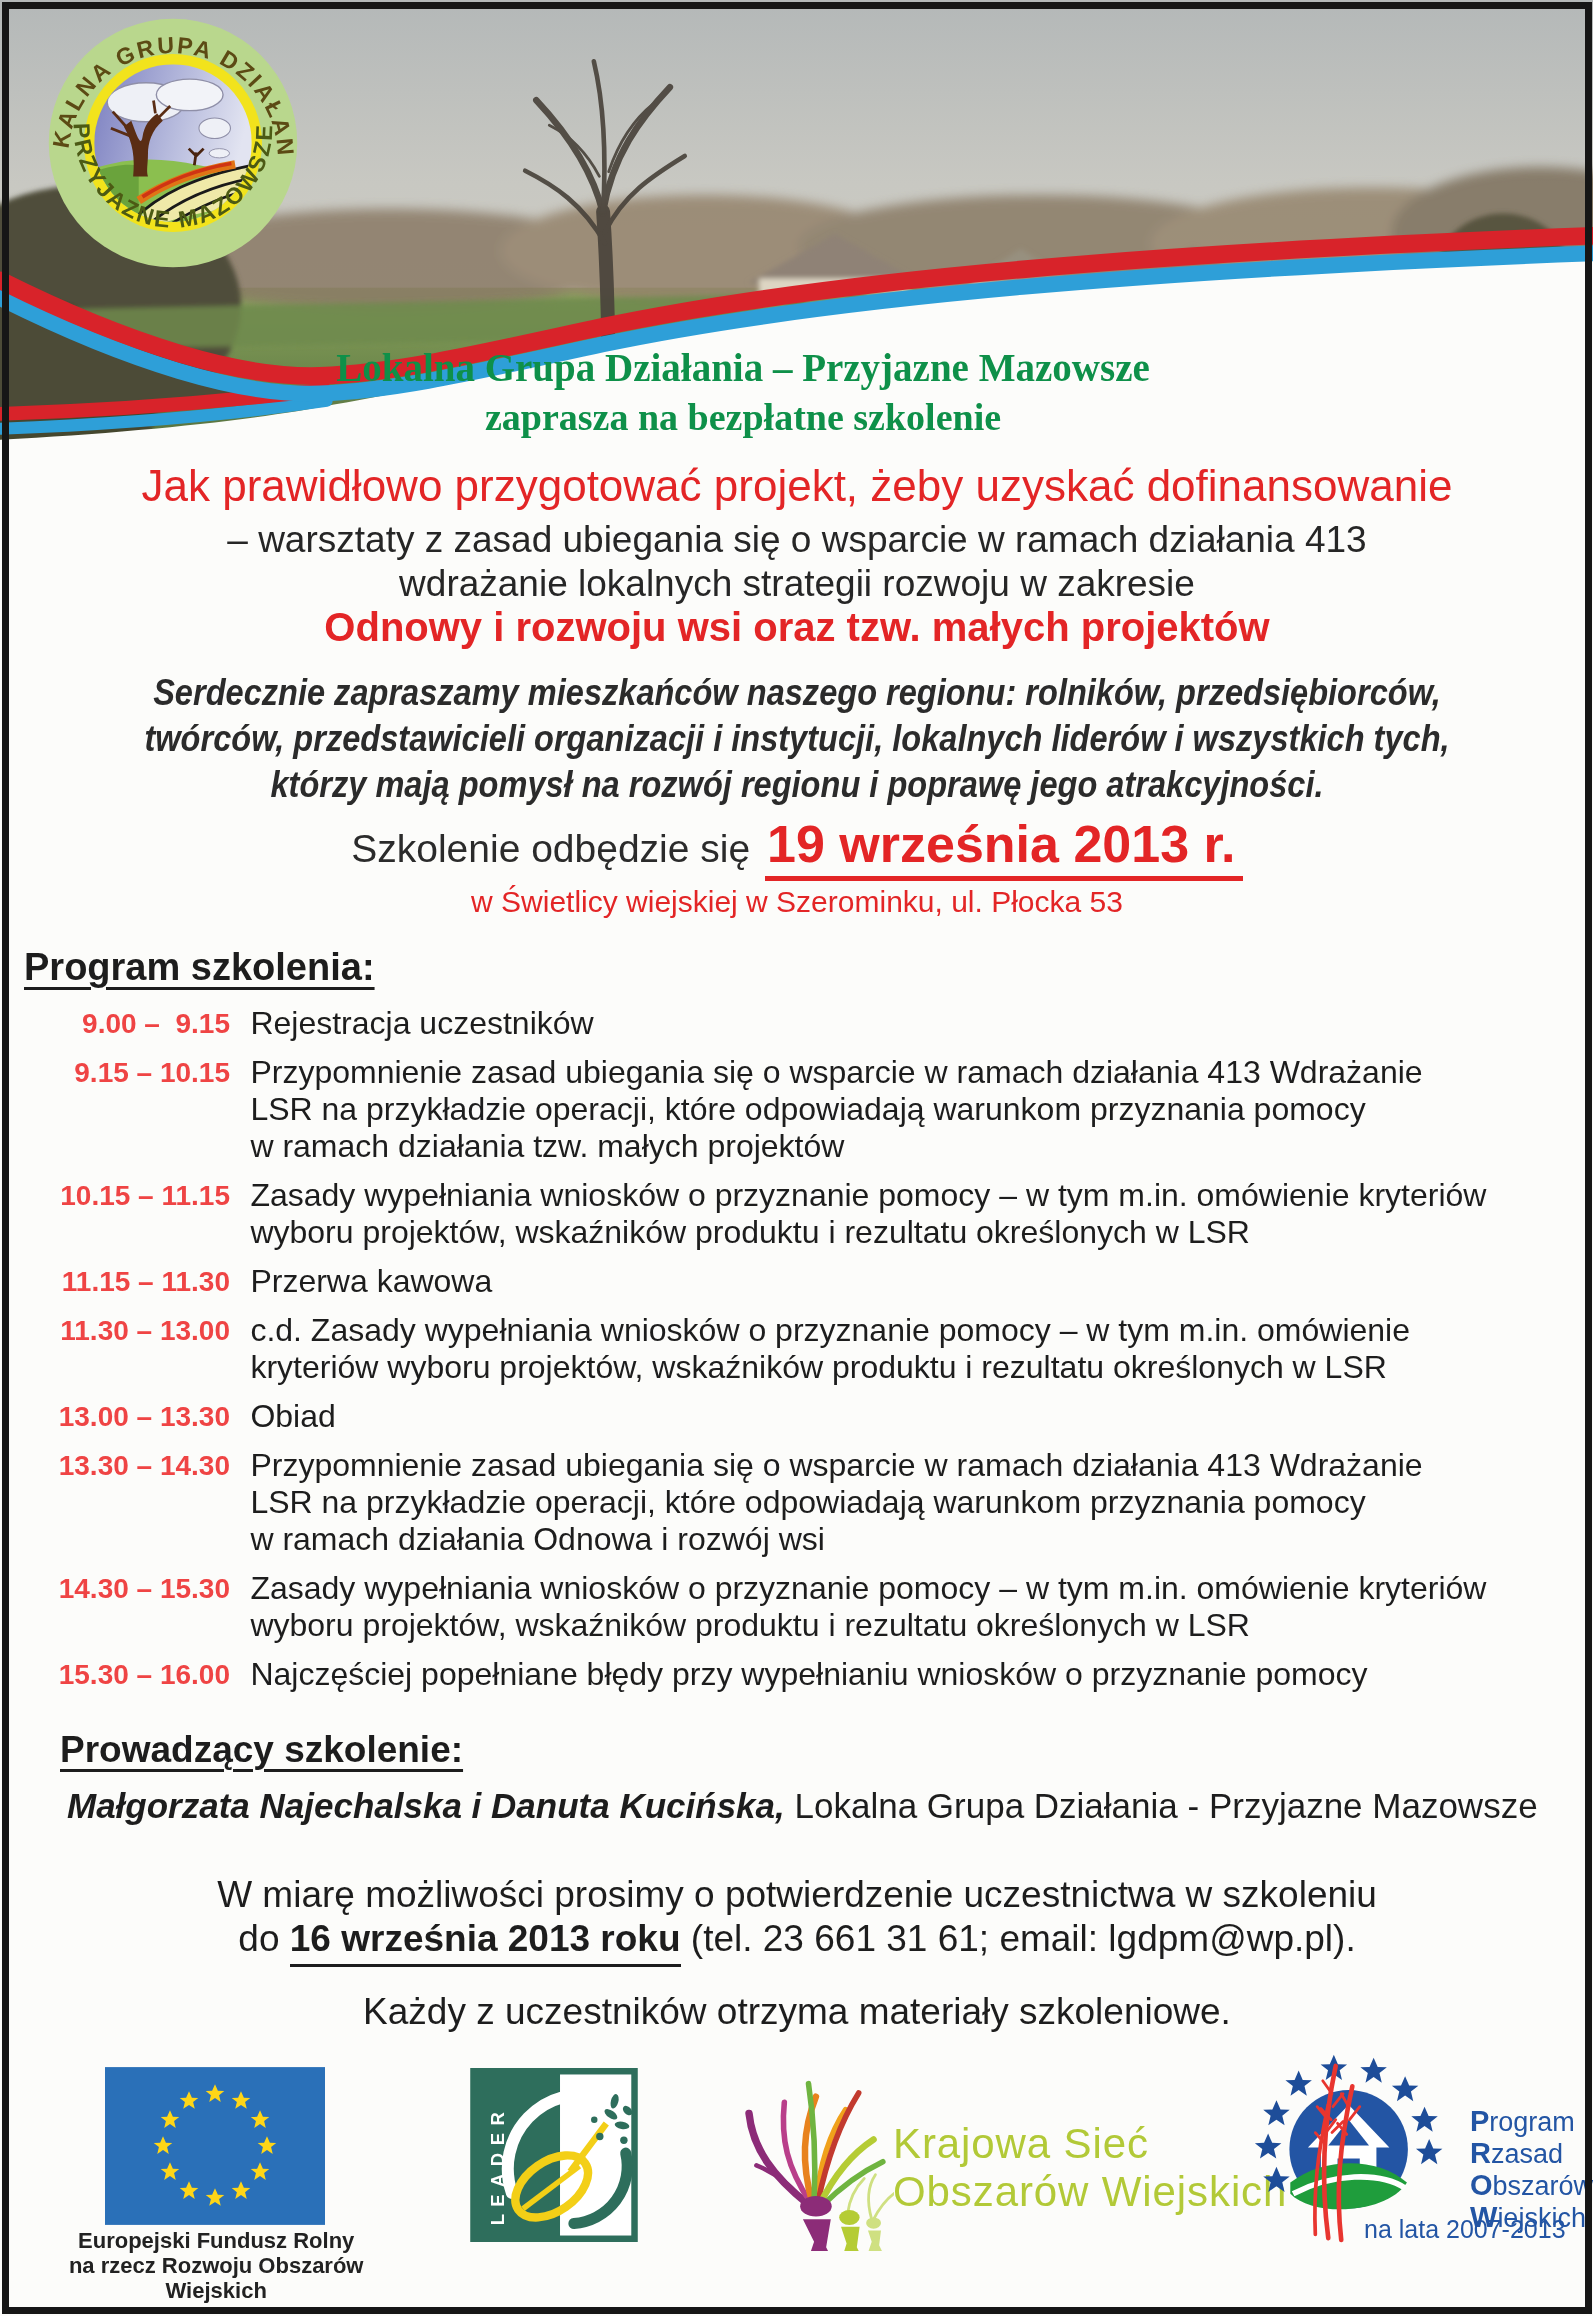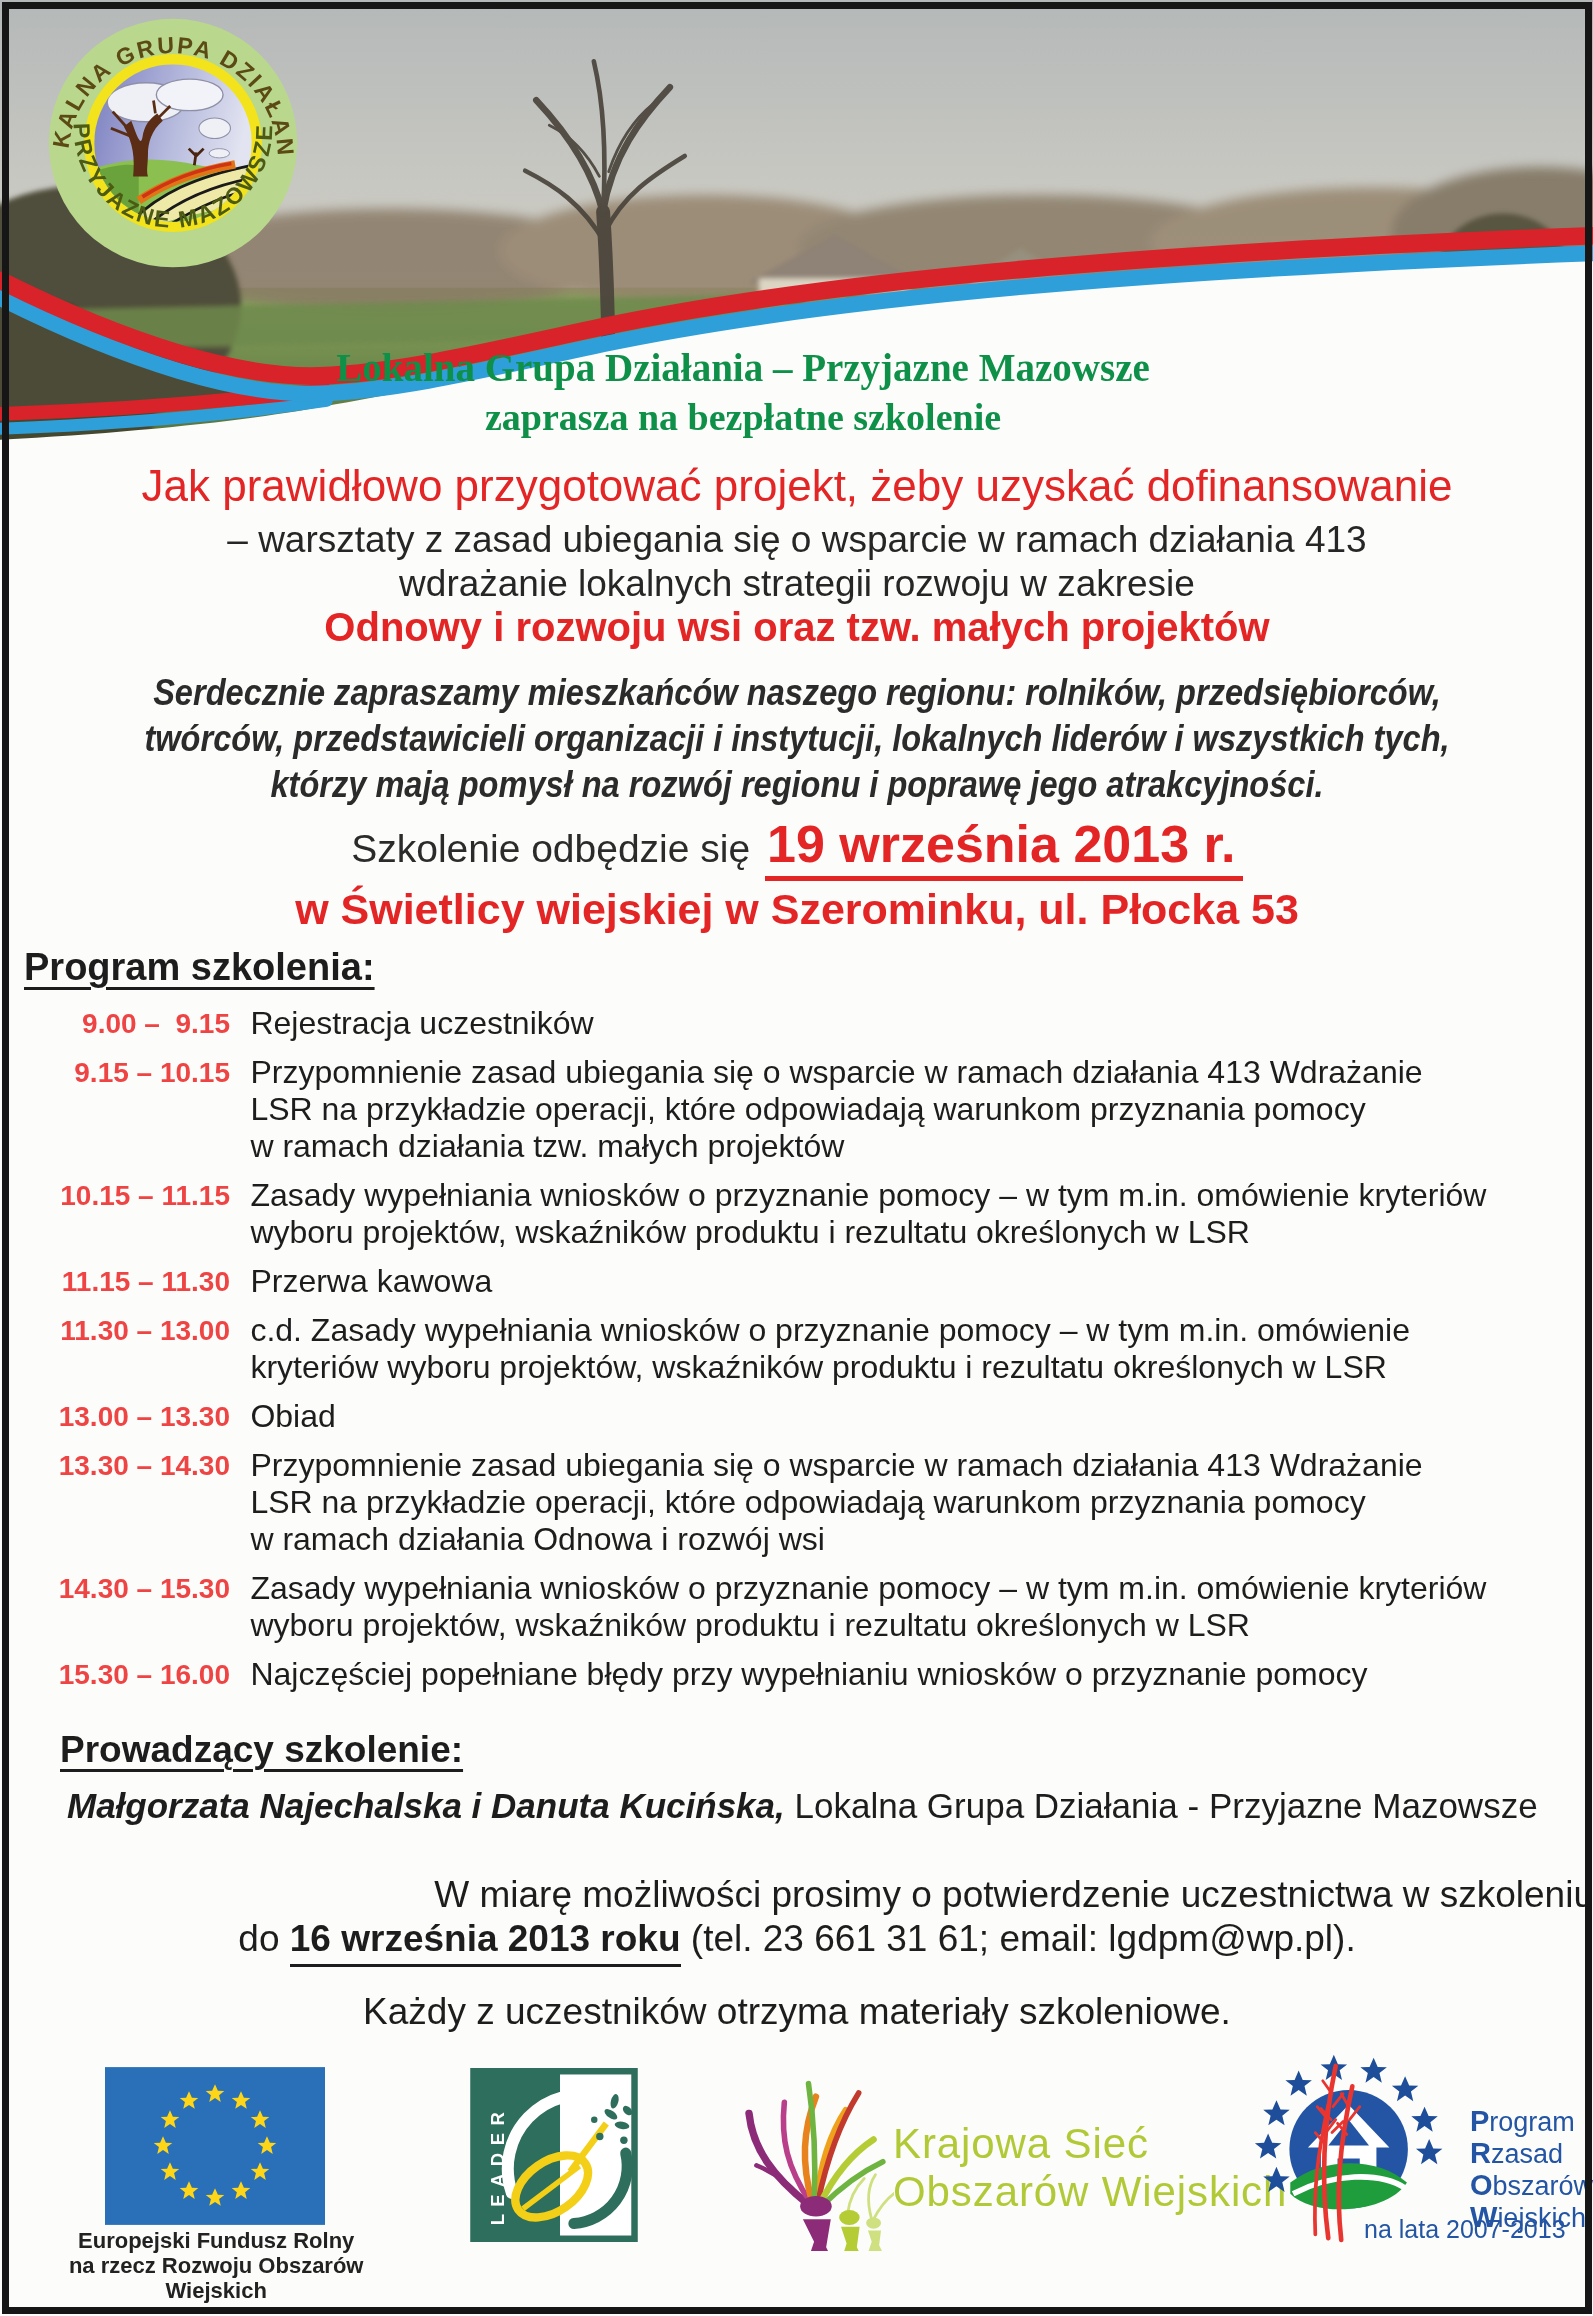--- a/index.html
+++ b/index.html
@@ -23,35 +23,35 @@
   .sub1{top:519px;font-size:37px;color:#262626;}
   .sub2{top:563px;font-size:37px;color:#262626;}
   .sub3{top:605px;font-size:40px;font-weight:bold;color:#e32526;}
   .invite{top:670px;font-size:37px;font-weight:bold;font-style:italic;color:#2b2b2b;
           transform:scaleX(.88);transform-origin:50% 0;}
   .invite div{line-height:46px;}
   .dateline{top:814px;}
   .dateline .pre{font-size:39px;color:#2b2b2b;margin-right:15px;}
   .dateline .date{font-size:52px;font-weight:bold;color:#e32526;border-bottom:5.6px solid #e32526;
                   padding:0 7.4px 2.8px 1.9px;}
-  .venue{top:885px;font-size:43px;font-weight:bold;color:#e32526;}
+  .venue{top:885px;font-size:30px;font-weight:normal;color:#e32526;}
 
   .prog-head{top:946px;left:24px;font-size:38px;font-weight:bold;color:#1d1d1d;
              text-decoration:underline;text-decoration-thickness:2.8px;text-underline-offset:6.5px;}
   .schedule{top:1005px;left:37px;right:22px;}
   .srow{display:flex;margin-bottom:12px;}
   .stime{width:193px;min-width:193px;text-align:right;font-weight:bold;font-size:28px;
          line-height:37px;white-space:pre;color:#ef4444;}
   .stext{margin-left:20.4px;font-size:32px;line-height:37px;color:#1d1d1d;}
 
   .train-head{top:1729px;left:60px;font-size:37px;font-weight:bold;color:#1d1d1d;
               text-decoration:underline;text-decoration-thickness:2.8px;text-underline-offset:6.5px;}
   .train-line{top:1786px;left:52px;font-size:35px;white-space:nowrap;color:#1d1d1d;margin-left:15px;}
   .train-line .names{font-weight:bold;font-style:italic;}
-  .confirm1{top:1874px;font-size:37px;color:#1d1d1d;text-align:right;}
+  .confirm1{top:1874px;font-size:37px;color:#1d1d1d;}
   .confirm2{top:1918px;font-size:37px;color:#1d1d1d;}
   .confirm2 .bold-date{font-weight:bold;border-bottom:3.7px solid #1d1d1d;padding-bottom:5px;}
   .materials{top:1991px;font-size:37px;color:#1d1d1d;}
 
   
   .eu-flag{position:absolute;left:105px;top:2067px;width:220px;height:158px;}
   .eu-caption{position:absolute;left:16.7px;top:2228px;width:399px;text-align:center;
               font-size:22px;font-weight:bold;line-height:25px;color:#222;}
   .leader-logo{position:absolute;left:470px;top:2068px;width:168px;height:174px;}
   .ksow-graphic{position:absolute;left:736px;top:2065px;width:158px;height:186px;}

